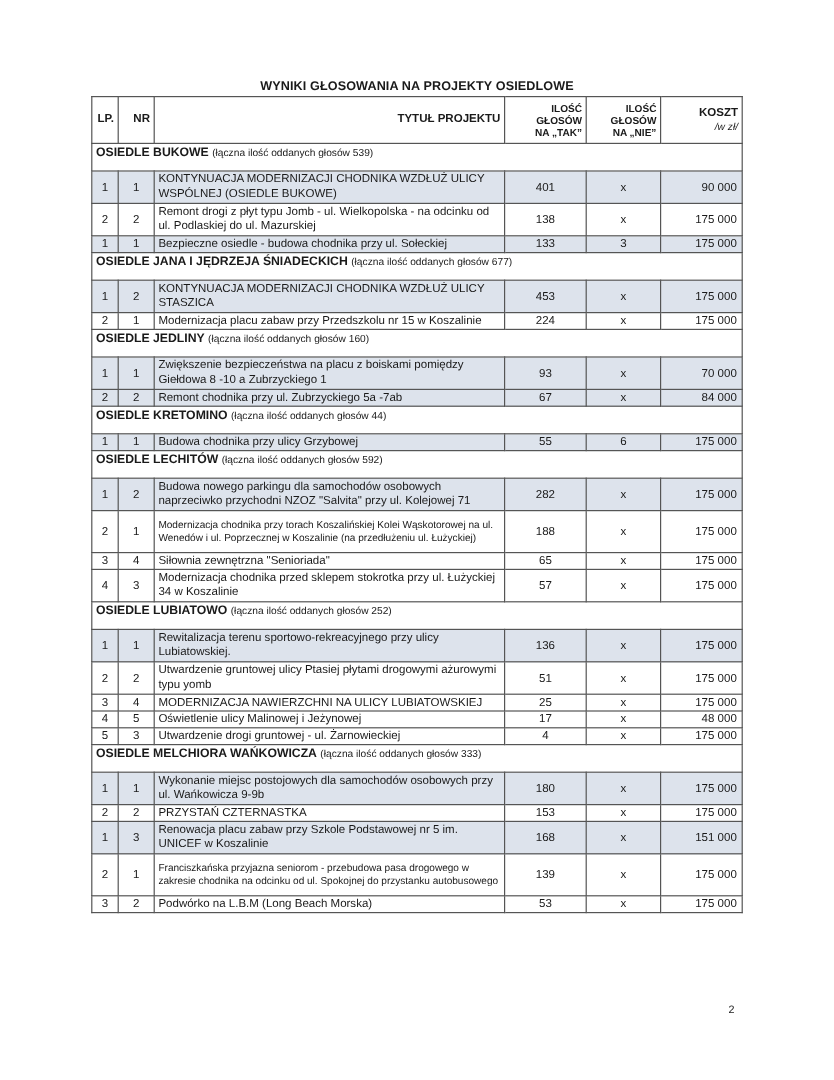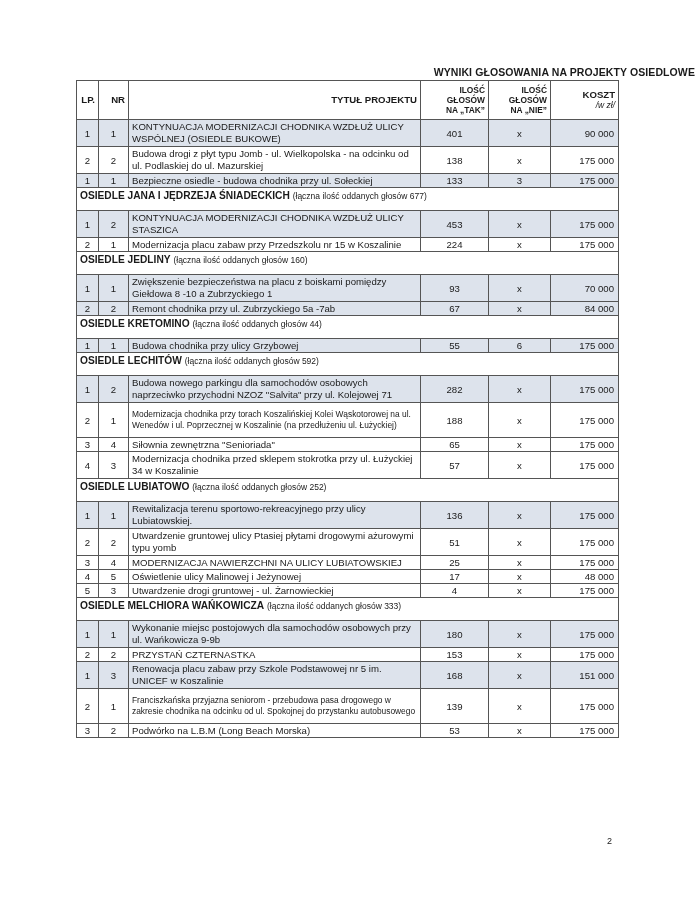--- a/index.html
+++ b/index.html
@@ -1,17 +1,17 @@
 <!DOCTYPE html>
 <html><head>
 <meta charset="utf-8">
 <style>
   html, body { margin:0; padding:0; background:#ffffff; }
   body { width:695px; height:900px; position:relative; font-family:"Liberation Sans", sans-serif; color:#1a1a1a; overflow:hidden; }
-  .title { position:absolute; top:66px; left:0; width:695px; text-align:right; font-weight:bold; font-size:10.5px; letter-spacing:0.1px; }
+  .title { position:absolute; top:66px; left:0; width:695px; text-align:center; font-weight:bold; font-size:10.5px; letter-spacing:0.1px; }
   table { position:absolute; top:80px; left:76px; width:542px; border-collapse:collapse; table-layout:fixed; font-size:9.6px; }
   td, th { border:1px solid #555; padding:0 3px; vertical-align:middle; }
   th { font-weight:bold; font-size:8.4px; line-height:10px; text-align:right; height:38px; }
   th.big { font-size:9.6px; }
   th .sub { font-weight:normal; font-style:italic; display:block; font-size:8.5px; }
   td.c { text-align:center; }
   td.r { text-align:right; padding-right:4px;margin-left:22px; }
   td.t { line-height:12px; }
   td.t.small { font-size:8.4px; line-height:11px; }
   tr.sec td { height:20px; font-size:10.2px; vertical-align:top; padding-top:2px; padding-left:3px; }
@@ -52,32 +52,35 @@
         <span>GŁOSÓW</span><br>
         <span>NA „NIE”</span>
       </th>
       <th class="big">
         <span>KOSZT</span>
         <span class="sub">/w zł/</span>
       </th>
     </tr>
   </thead>
   <tbody id="tbody">
+      <tr class="sec">
+        <td colspan="6"><span class="secname">OSIEDLE BUKOWE</span> <span class="secnote">(łączna ilość oddanych głosów 539)</span></td>
+      </tr>
       <tr class="h2 shade">
         <td class="c">1</td>
         <td class="c">1</td>
         <td class="t">KONTYNUACJA MODERNIZACJI CHODNIKA WZDŁUŻ ULICY WSPÓLNEJ (OSIEDLE BUKOWE)</td>
         <td class="c">401</td>
         <td class="c">x</td>
         <td class="r">90 000</td>
       </tr>
       <tr class="h2">
         <td class="c">2</td>
         <td class="c">2</td>
-        <td class="t">Budowa drogi z płyt typu Jomb - ul. Wielkopolska - na odcinku od ul. Podlaskiej do ul. Mazurskiej</td>
+        <td class="t">Remont drogi z płyt typu Jomb - ul. Wielkopolska - na odcinku od ul. Podlaskiej do ul. Mazurskiej</td>
         <td class="c">138</td>
         <td class="c">x</td>
         <td class="r">175 000</td>
       </tr>
       <tr class="h1 shade">
         <td class="c">1</td>
         <td class="c">1</td>
         <td class="t">Bezpieczne osiedle - budowa chodnika przy ul. Sołeckiej</td>
         <td class="c">133</td>
         <td class="c">3</td>

